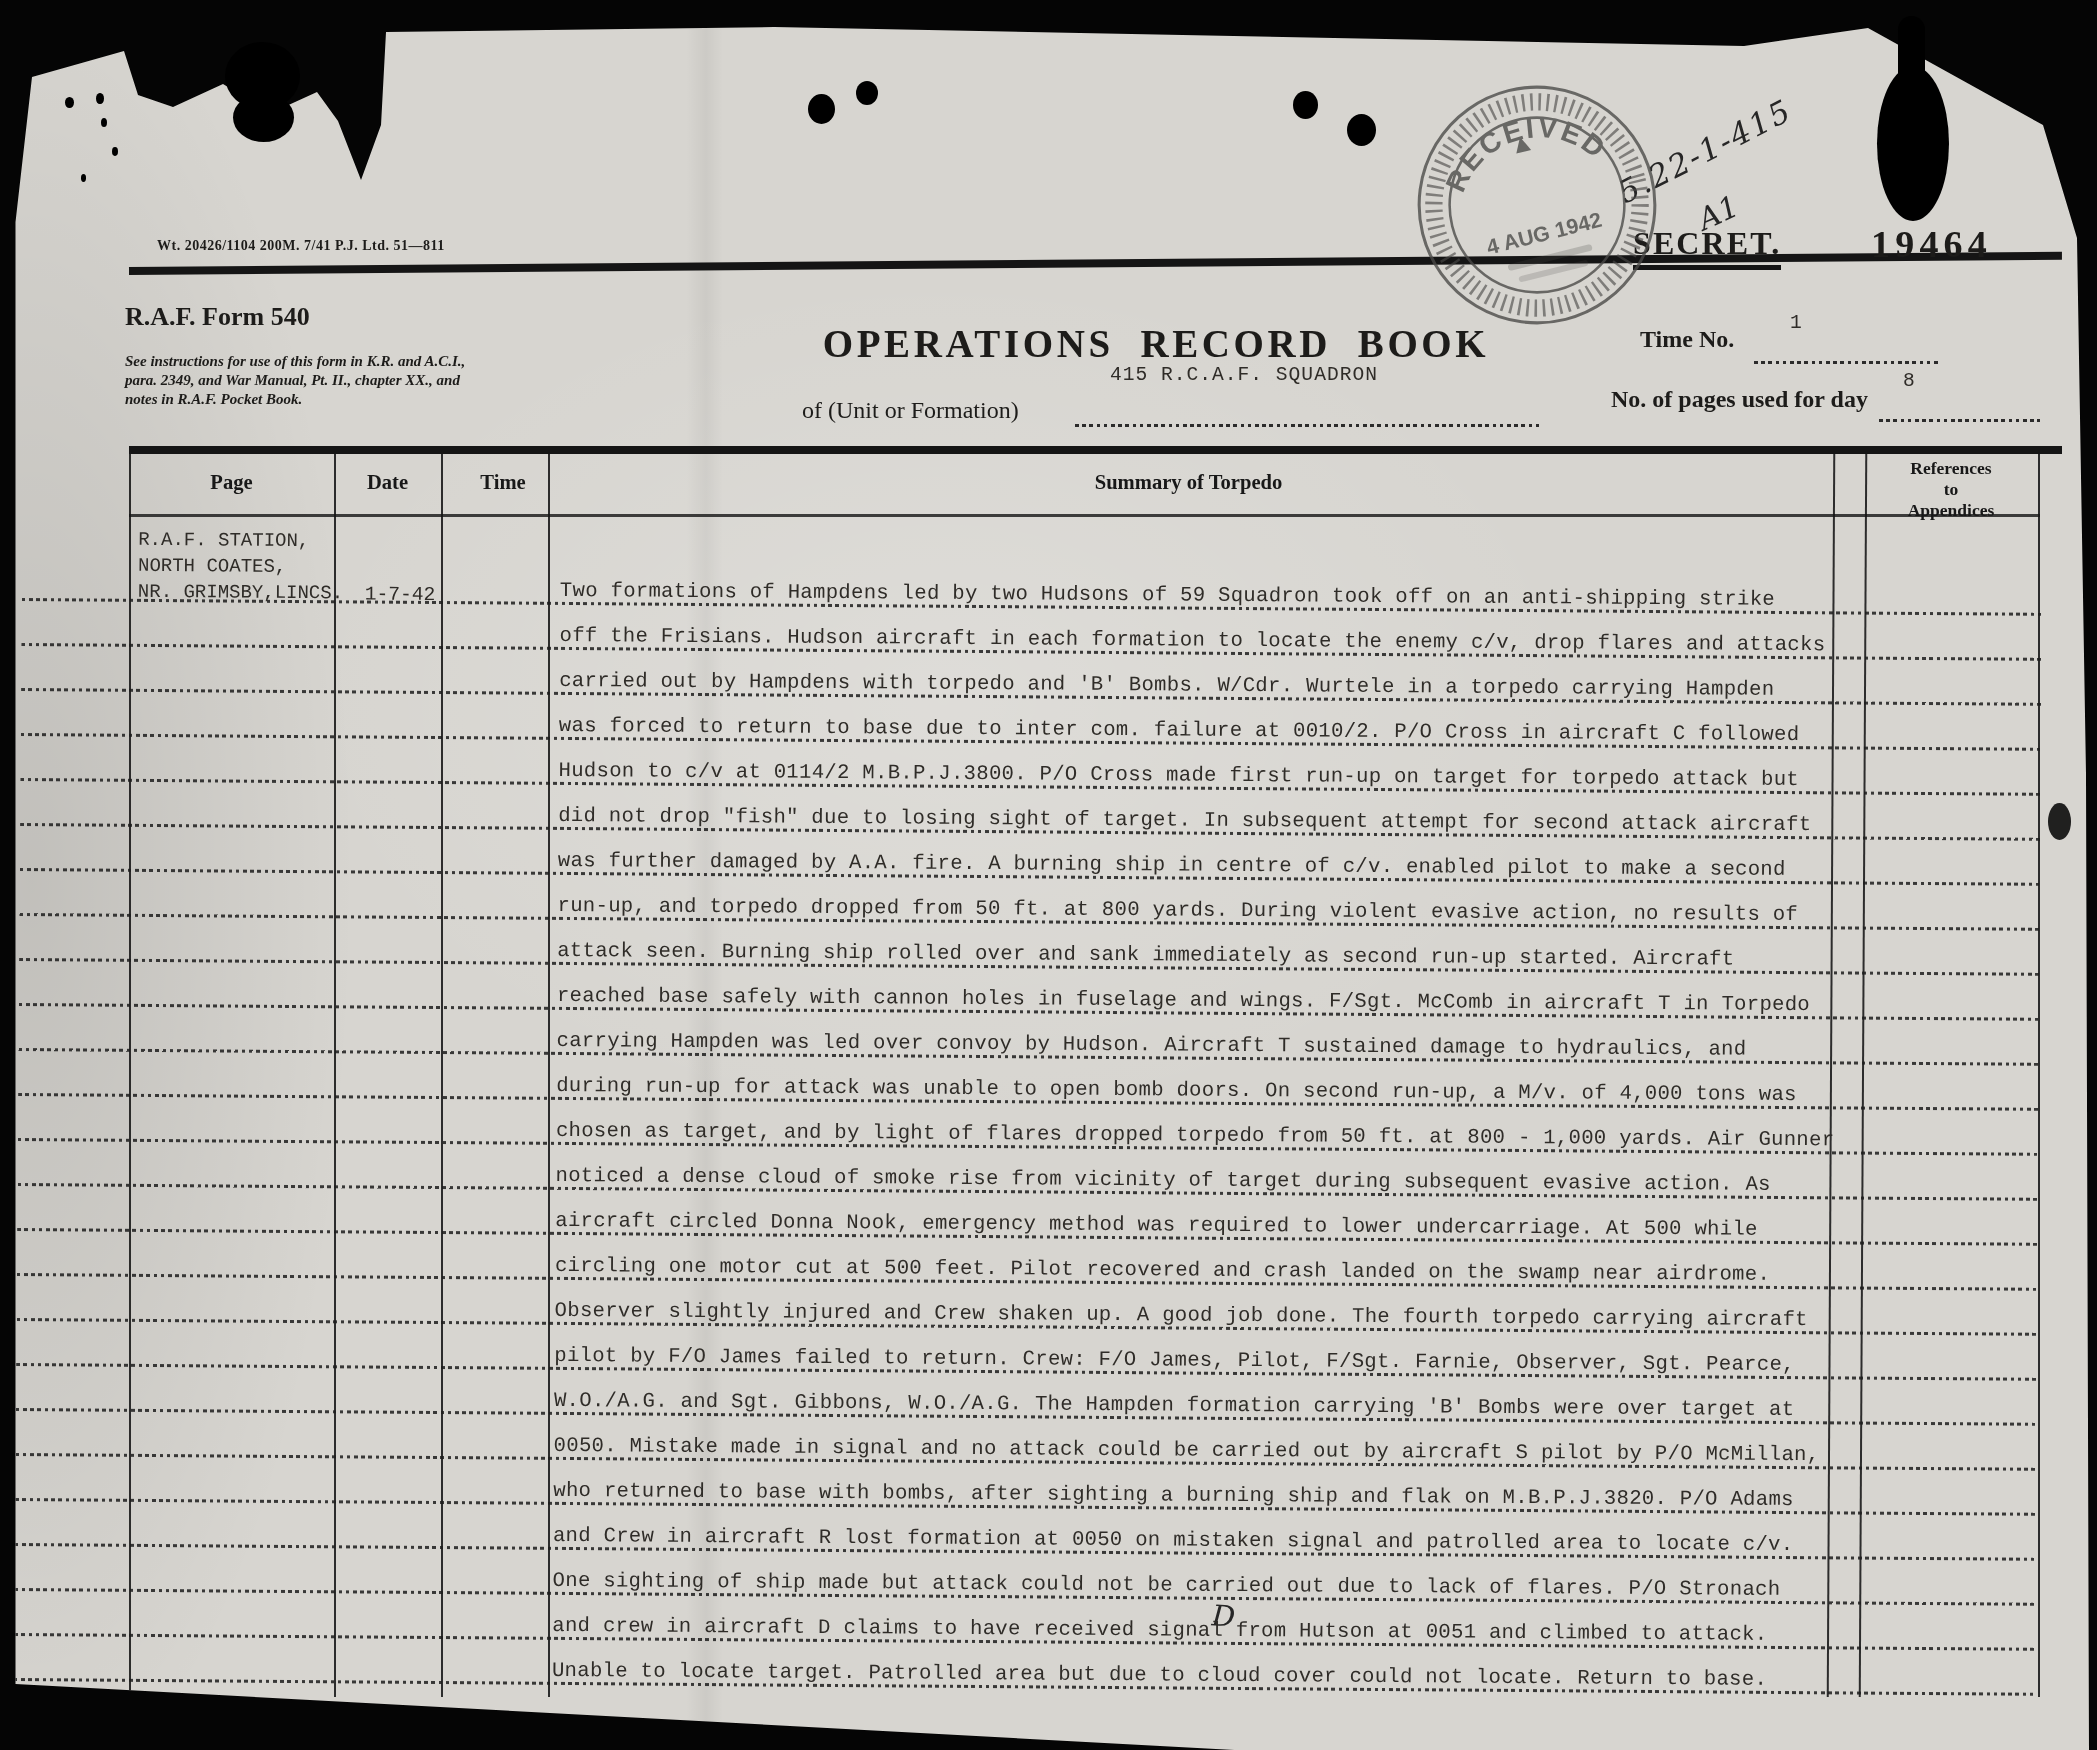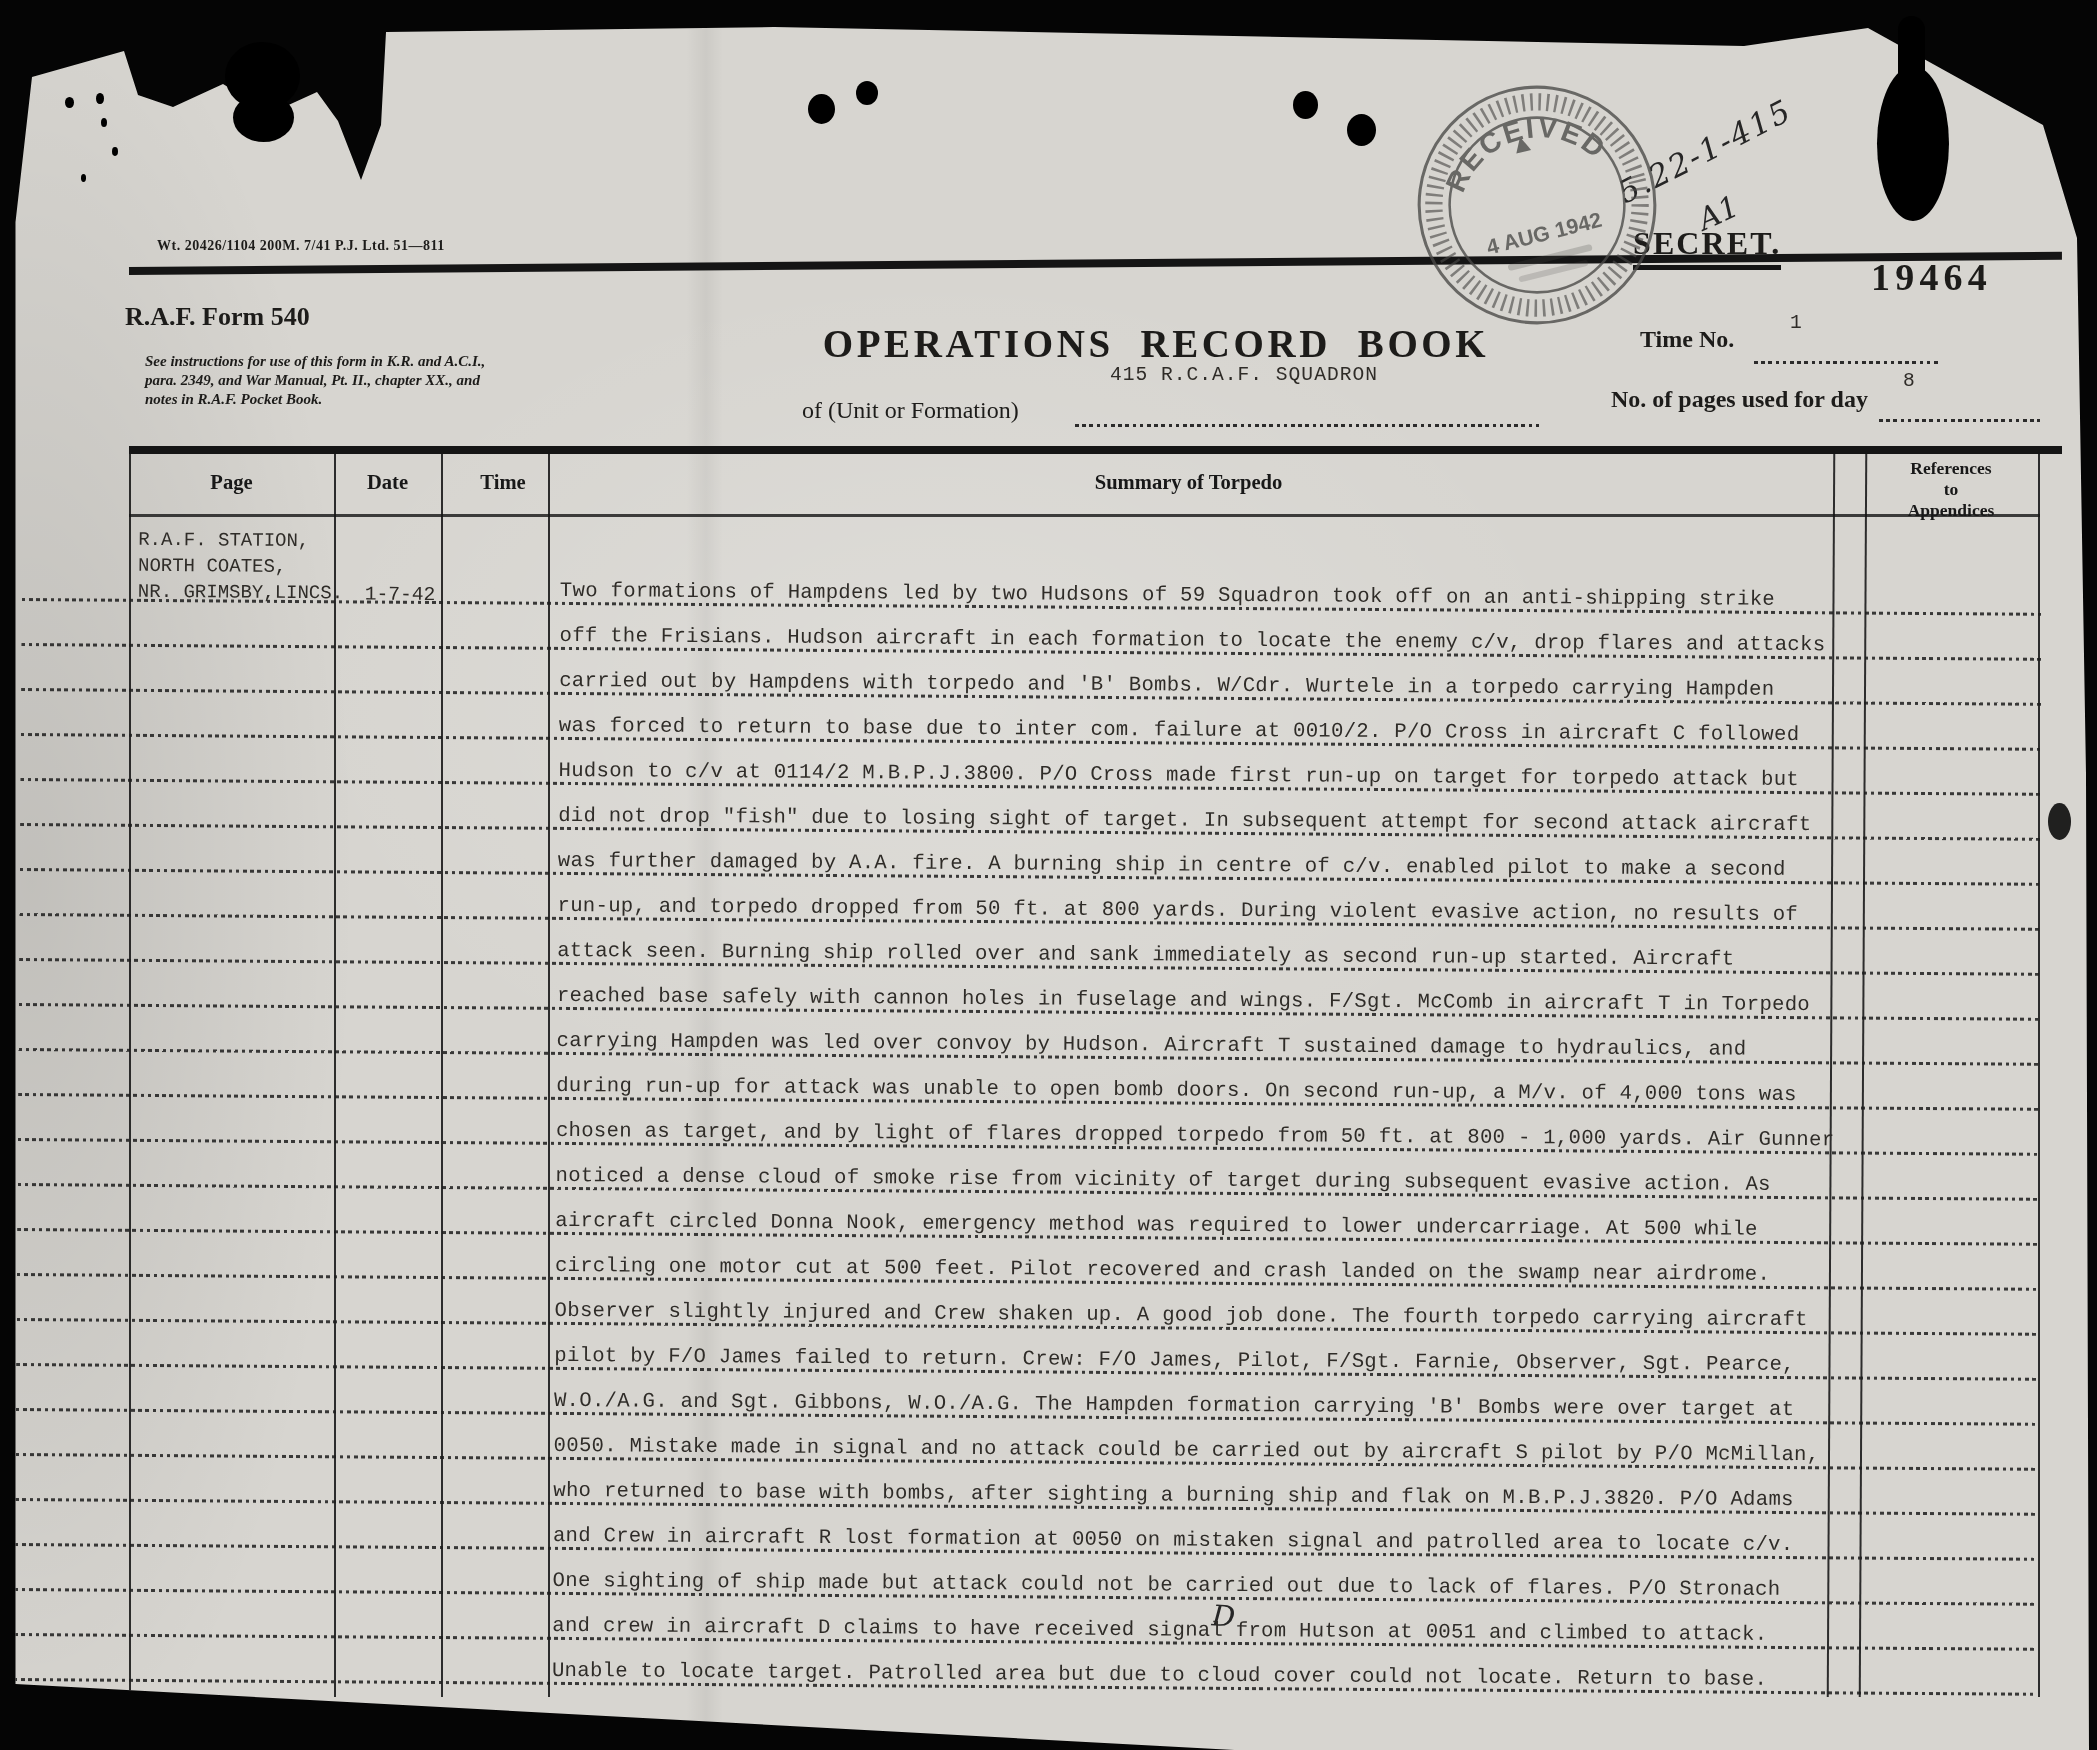--- a/index.html
+++ b/index.html
@@ -22,28 +22,28 @@
   .serif-b{font-family:"Liberation Serif",serif;font-weight:bold;}
   .mono{font-family:"Liberation Mono","DejaVu Sans Mono",monospace;color:var(--typed,#2f2c28);}
   .rule{position:absolute;background:#151515;}
   .dotline{position:absolute;height:2.6px;
         background:repeating-linear-gradient(90deg,rgba(25,25,25,.9) 0 3.6px,rgba(0,0,0,0) 3.6px 7.2px);}
   .vline{position:absolute;width:2.1px;background:rgba(20,20,20,.88);}
   
   .imprint{left:157px;top:238px;font-size:14px;letter-spacing:0.5px;font-weight:bold;}
   .form-id{left:125px;top:302px;font-size:26px;}
   .form-instr{left:125px;top:352px;width:506px;font-size:15px;line-height:19px;
-        font-style:italic;font-weight:bold;white-space:pre-line;margin-left:20px;}
+        font-style:italic;font-weight:bold;white-space:pre-line;}
   .title{left:774px;top:321px;width:764px;text-align:center;font-size:39px;
         letter-spacing:3.6px;word-spacing:13.4px;}
   .unit-label{left:802px;top:397px;font-size:24px;}
   .unit-value{left:1110px;top:364px;font-size:19.6px;letter-spacing:1px;}
   .secret{left:1633px;top:225px;font-size:32px;letter-spacing:2.1px;
         border-bottom:5.7px solid #141414;padding-bottom:3.1px;}
-  .serial{left:1871px;top:222px;font-size:38px;letter-spacing:5.2px;font-weight:bold;margin-top:33px;}
+  .serial{left:1871px;top:222px;font-size:38px;letter-spacing:5.2px;font-weight:bold;}
   .pageno-label{left:1640px;top:326px;font-size:24px;}
   .pageno-value{left:1790px;top:312px;font-size:19.6px;}
   .pagesused-label{left:1611px;top:386px;font-size:24px;}
   .pagesused-value{left:1903px;top:370px;font-size:19.6px;}
   
   .hand{font-family:"DejaVu Serif",serif;font-style:italic;color:#262626;}
   .ref1{left:1610px;top:133px;font-size:31px;transform:rotate(-27deg);letter-spacing:2.1px;}
   .ref2{left:1698px;top:195px;font-size:30px;transform:rotate(-24deg);}
   .corr-d{left:1212px;top:1599px;font-size:29px;transform:rotate(4deg);}
   

